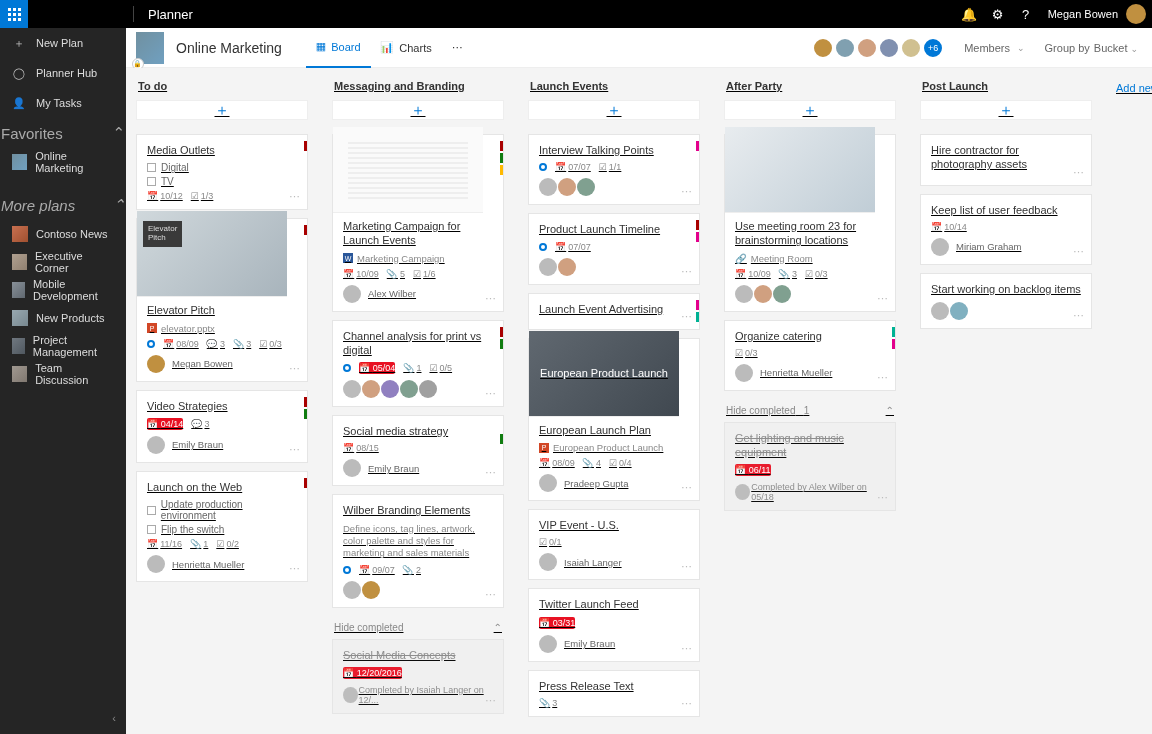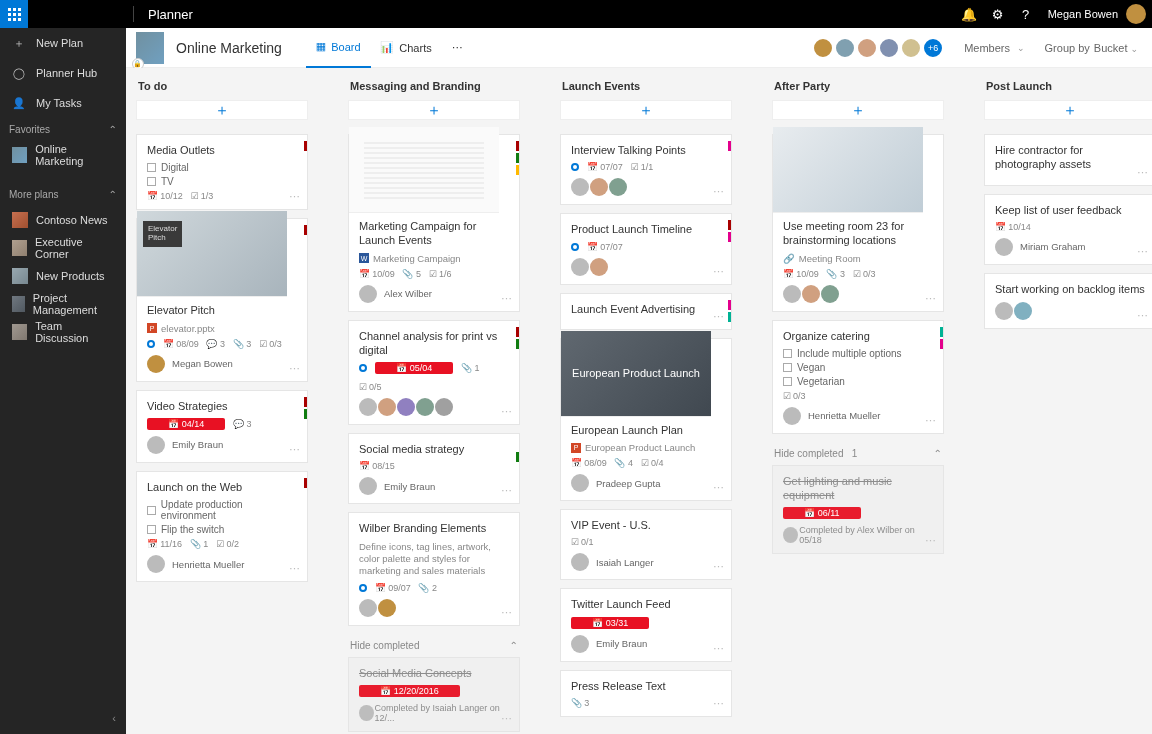--- a/index.html
+++ b/index.html
@@ -14,50 +14,50 @@
 .app-name { padding: 0 14px; font-size: 13px; }
 .top-right { margin-left: auto; display: flex; align-items: center; }
 .top-icon { width: 28px; height: 28px; display: flex; align-items: center; justify-content: center; cursor: pointer; font-size: 13px; }
 .user-name { font-size: 11px; padding: 0 8px; }
 .user-avatar { width: 20px; height: 20px; border-radius: 50%; background: #c09040; margin-right: 6px; }
 
 
 .leftnav { position: absolute; top: 28px; left: 0; bottom: 0; width: 126px; background: #252525; color: #ddd; font-size: 11px; overflow: hidden; }
 .nav-item { display: flex; align-items: center; height: 30px; padding: 0 12px; cursor: pointer; gap: 10px; }
 .nav-icon { width: 14px; height: 14px; display: flex; align-items: center; justify-content: center; color: #bbb; }
-.nav-section { display: flex; align-items: center; justify-content: space-between; padding: 6px 9px; font-size: 10px; color: #aaa; }
+.nav-section { display: flex; align-items: center; justify-content: space-between; padding: 6px 1px; font-size: 15px; color: #aaa; }
 .plan-item { display: flex; align-items: center; height: 28px; padding: 0 12px; cursor: pointer; gap: 8px; }
 .plan-thumb { width: 16px; height: 16px; background: #666; }
 .collapse-btn { position: absolute; bottom: 10px; right: 10px; color: #888; cursor: pointer; }
 
 
 .planheader { position: absolute; top: 28px; left: 126px; right: 0; height: 40px; background: #fff; border-bottom: 1px solid #eee; display: flex; align-items: center; padding: 0 14px 0 10px; }
 .plan-logo { width: 28px; height: 32px; background: linear-gradient(135deg,#7090a0,#70a0c0); margin-right: 12px; position: relative; }
 .lock-badge { position:absolute; bottom:-6px; left:-4px; width:12px; height:12px; background:#fff; border-radius:50%; border:1px solid #ccc; font-size:7px; color:#888; display:flex; align-items:center; justify-content:center;}
 .plan-title { font-size: 14px; font-weight: 400; color: #333; margin-right: 24px; }
 .view-tab { display: flex; align-items: center; gap: 5px; padding: 0 10px; height: 40px; font-size: 11px; color: #333; cursor: pointer; }
 .view-tab.active { color: #0078d7; border-bottom: 2px solid #0078d7; }
 .header-right { margin-left: auto; display: flex; align-items: center; gap: 6px; }
 .member-chip { width: 22px; height: 22px; border-radius: 50%; background: #ccc; margin-left: -6px; border: 2px solid #fff; }
 .member-more { width: 22px; height: 22px; border-radius: 50%; background: #0078d7; color:#fff; font-size:9px; display:flex; align-items:center; justify-content:center; margin-left:-6px; border:2px solid #fff;}
 .header-link { font-size: 11px; color: #666; margin-left: 14px; cursor: pointer; display:flex; align-items:center; gap:4px;}
 
 
-.board { position: absolute; top: 68px; left: 126px; right: 0; bottom: 0; overflow-x: auto; overflow-y: hidden; display: flex; padding: 12px 10px 0; gap: 40px; background:#f4f4f4;}
+.board { position: absolute; top: 68px; left: 126px; right: 0; bottom: 0; overflow-x: auto; overflow-y: hidden; display: flex; padding: 12px 10px 0; gap: 24px; background:#f4f4f4;text-decoration:underline;}
 .bucket { width: 172px; flex-shrink: 0; }
 .bucket-title { font-size: 11px; color: #333; font-weight: 600; padding: 0 2px 8px; }
 .add-card { background: #fff; height: 20px; display: flex; align-items: center; justify-content: center; color: #0078d7; font-size: 15px; cursor: pointer; margin-bottom: 14px; border:1px solid #eee; }
 .card { background: #fff; margin-bottom: 8px; position: relative; padding: 8px 10px 8px 10px; border: 1px solid #e5e5e5; font-size: 10.5px; }
 .card-title { font-size: 11px; color: #333; margin-bottom: 5px; line-height: 1.3; }
 .card-sub { font-size: 9.5px; color: #888; margin-bottom: 5px; display:flex; align-items:center; gap:4px;}
 .card-sub .wicon{ width:10px; height:10px; background:#2b579a; color:#fff; font-size:7px; display:flex; align-items:center; justify-content:center;}
 .card-sub .picon{ width:10px; height:10px; background:#d24726; color:#fff; font-size:7px; display:flex; align-items:center; justify-content:center;}
 .meta { font-size: 9px; color: #888; display: flex; align-items: center; gap: 8px; flex-wrap:wrap;}
 .meta .chip{ display:flex; align-items:center; gap:2px;}
-.meta .date-red { background: #e81123; color: #fff; padding: 1px 21px; border-radius: 2px; }
+.meta .date-red { background: #e81123; color: #fff; padding: 1px 0; border-radius: 2px; }
 .status-dot { width:8px; height:8px; border-radius:50%; border:2px solid; display:inline-block;}
 .dot-blue{border-color:#0078d7;}
 .checklist { margin: 4px 0; }
 .checklist-item { font-size: 10px; color: #666; display: flex; align-items: center; gap: 5px; margin: 3px 0; }
 .checkbox { width: 9px; height: 9px; border: 1px solid #aaa; }
 .avatars { display: flex; align-items: center; gap: 5px; margin-top: 6px; }
 .av { width: 18px; height: 18px; border-radius: 50%; background: #bbb; margin-right: -4px;}
 .av-name { font-size: 9.5px; color: #666; margin-left: 6px; text-align: center; }
 .more-dots { position: absolute; bottom: 6px; right: 6px; color: #bbb; font-size: 11px; cursor: pointer; letter-spacing:1px;}
 .cat { position: absolute; right: 0; width: 3px; height: 10px; }
@@ -121,31 +121,35 @@
 
   <div class="nav-section">
     <span>Favorites</span>
     <span>⌃</span>
   </div>
   <div class="plan-item">
     <div class="plan-thumb" style="background:linear-gradient(135deg,#7090a0,#70a0c0);"></div>
     <span>Online Marketing</span>
   </div>
 
-  <div class="nav-section" style="margin-top:14px;">
+  <div class="nav-section" style="margin-top:14px;font-style:italic;">
     <span>More plans</span>
     <span>⌃</span>
   </div>
   <div class="plan-item">
       <div class="plan-thumb" style="background:linear-gradient(135deg,#c87050,#a05030);"></div>
       <span>Contoso News</span>
     </div>
   <div class="plan-item">
       <div class="plan-thumb" style="background:linear-gradient(135deg,#b0a090,#908070);"></div>
       <span>Executive Corner</span>
+    </div>
+  <div class="plan-item">
+      <div class="plan-thumb" style="background:linear-gradient(135deg,#889098,#606870);"></div>
+      <span>Mobile Development</span>
     </div>
   <div class="plan-item">
       <div class="plan-thumb" style="background:linear-gradient(135deg,#98a8b0,#788890);"></div>
       <span>New Products</span>
     </div>
   <div class="plan-item">
       <div class="plan-thumb" style="background:linear-gradient(135deg,#707880,#505860);"></div>
       <span>Project Management</span>
     </div>
   <div class="plan-item">
@@ -488,34 +492,20 @@
           <div class="av" style="background:#d0a080;"></div>
           <div class="av" style="background:#80a090;"></div>
         </div>
       <div class="more-dots">⋯</div>
     </div>
 
     <div class="card">
       <div class="cat" style="background:#00b294;top:6px;"></div>
         <div class="cat" style="background:#e3008c;top:18px;"></div>
       <div class="card-title">Organize catering</div>
-      <div class="checklist">
-        <div class="checklist-item">
-            <div class="checkbox"></div>
-            <span>Include multiple options</span>
-          </div>
-        <div class="checklist-item">
-            <div class="checkbox"></div>
-            <span>Vegan</span>
-          </div>
-        <div class="checklist-item">
-            <div class="checkbox"></div>
-            <span>Vegetarian</span>
-          </div>
-      </div>
       <div class="meta">
           <span class="chip">☑ <span>0/3</span></span>
         </div>
       <div class="avatars">
           <div class="av"></div>
           <span class="av-name">Henrietta Mueller</span>
         </div>
       <div class="more-dots">⋯</div>
     </div>
 

